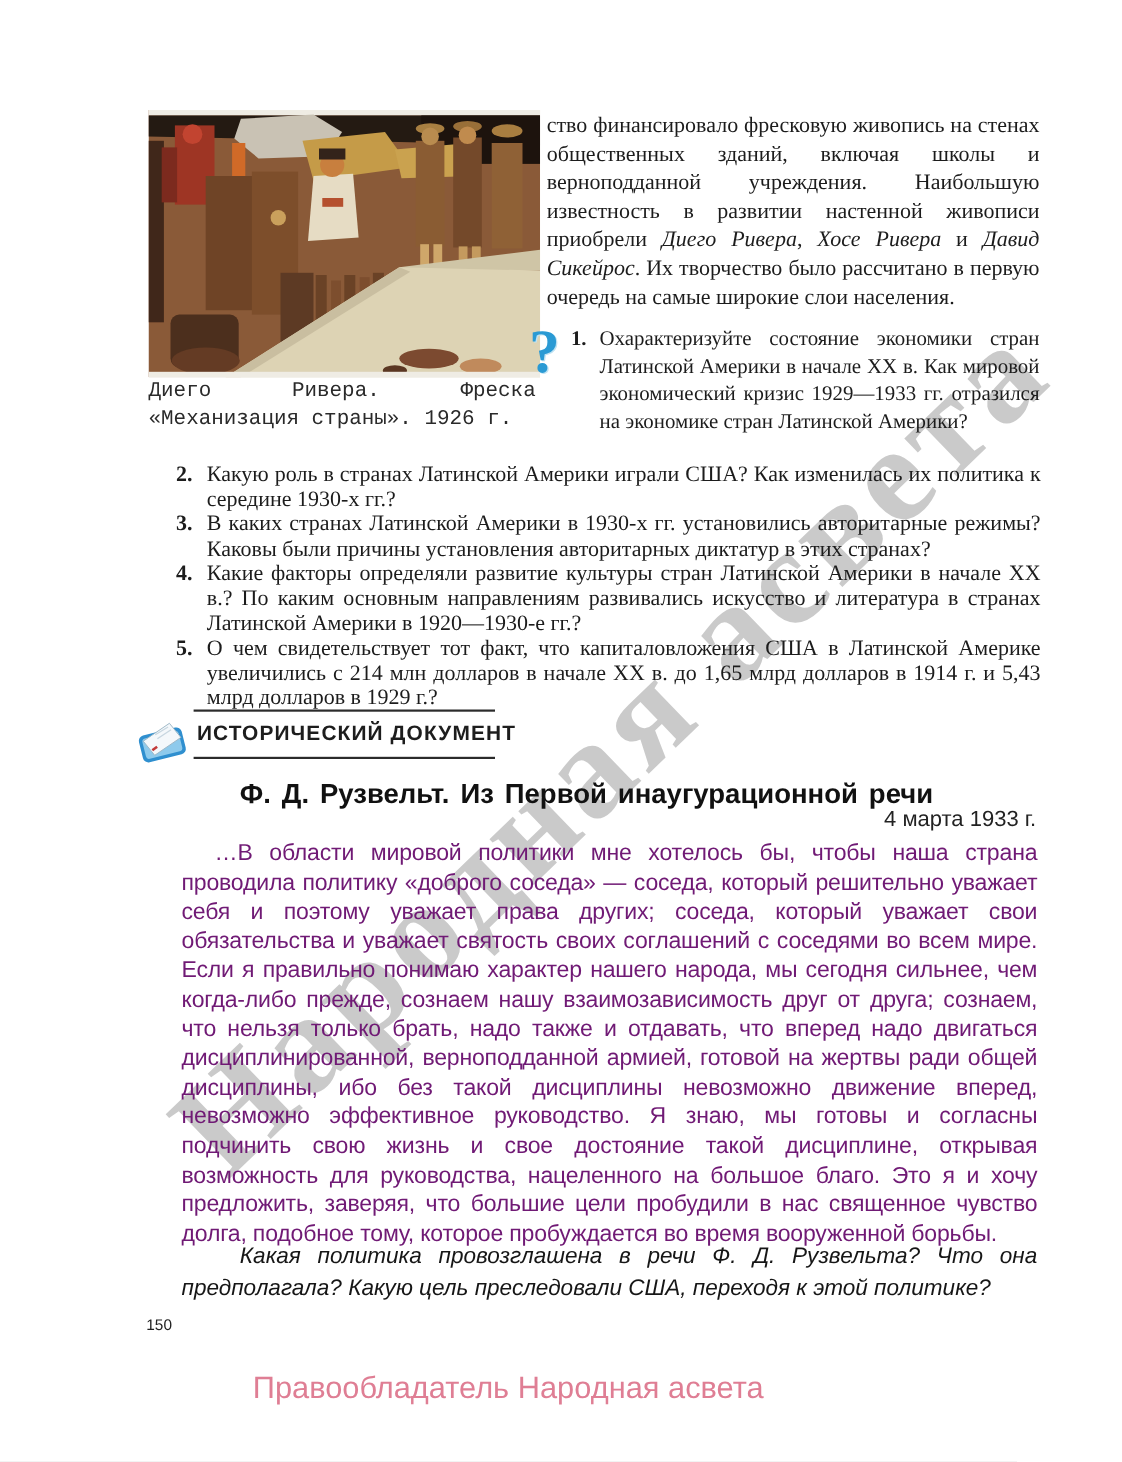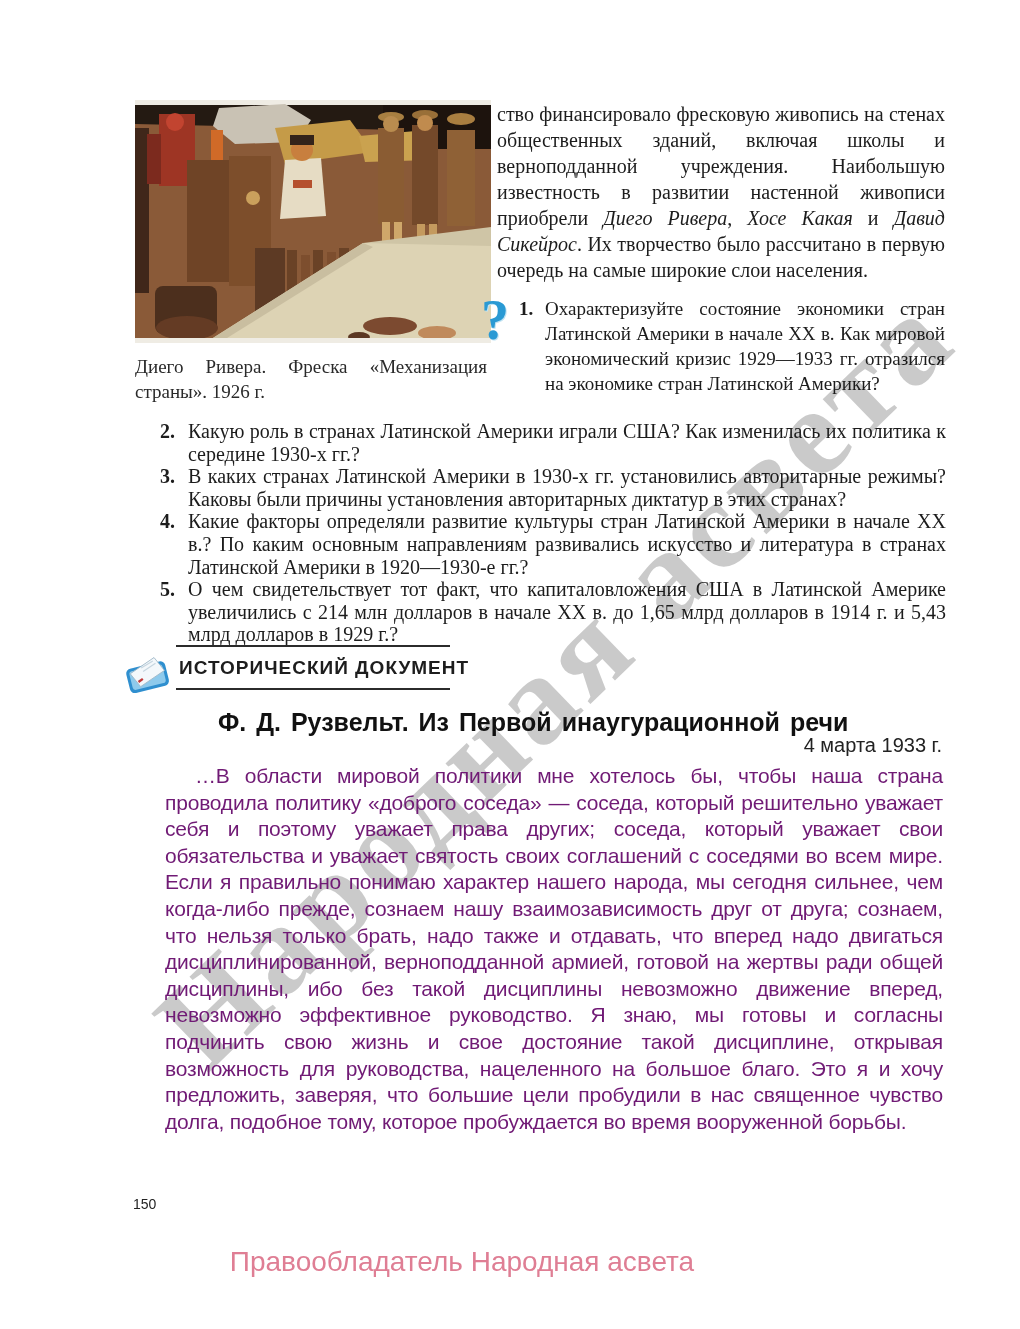--- a/index.html
+++ b/index.html
@@ -14,22 +14,22 @@
     position:absolute;left:555px;top:680px;z-index:1;
     transform:translate(-50%,-50%) rotate(-44deg);
     font-family:"Liberation Serif",serif;font-weight:bold;
     font-size:126px;letter-spacing:6px;white-space:nowrap;
     color:rgba(122,122,122,0.40);pointer-events:none;user-select:none;
   }
   
   .figure-wrap{left:135px;top:100px;width:356px;}
   .fresco{display:block;width:356px;height:243px;}
   .caption{
-    margin-top:11px;width:352px;
-    font-family:Liberation Serif, serif;font-size:19px;line-height:25px;
+    width:352px;
+    font-family:Liberation Mono, monospace;font-size:19px;line-height:25px;
     text-align:justify;color:#2a2a2a;
   }
   
   .right-col{left:497px;top:101px;width:448px;}
   .intro{margin:0;font-size:20px;line-height:26px;text-align:justify;}
   .intro i{font-style:italic;}
   .q1-row{position:relative;margin-top:13px;padding-left:48px;
     font-size:19px;line-height:25px;text-align:justify;}
   .qmark-icon{
     position:absolute;left:-16px;top:-4px;
@@ -131,21 +131,21 @@
       <ellipse cx="302" cy="233" rx="19" ry="7" fill="#c08a5c"></ellipse>
       <ellipse cx="224" cy="237" rx="11" ry="5" fill="#5b3722"></ellipse>
       <rect x="20" y="186" width="62" height="48" rx="8" fill="#4c2f1d"></rect>
       <ellipse cx="52" cy="228" rx="31" ry="12" fill="#643b24"></ellipse>
       <rect x="0" y="238" width="356" height="5" fill="#efece4"></rect>
     </svg>
     <div class="caption">Диего Ривера. Фреска «Механизация страны». 1926 г.</div>
   </div>
 
   <div class="layer right-col">
-    <p class="intro"><span>ство финансировало фресковую живопись на стенах общественных зданий, включая школы и верноподданной учреждения. Наибольшую известность в развитии настенной живописи приобрели </span><i>Диего Ривера</i><span>, </span><i>Хосе Какая</i><span> и </span><i>Давид Сикейрос</i><span>. Их творчество было рассчитано в первую очередь на самые широкие слои населения.</span></p>
+    <p class="intro"><span>ство финансировало фресковую живопись на стенах общественных зданий, включая школы и верноподданной учреждения. Наибольшую известность в развитии настенной живописи приобрели </span><i>Диего Ривера</i><span>, </span><i>Хосе Ривера</i><span> и </span><i>Давид Сикейрос</i><span>. Их творчество было рассчитано в первую очередь на самые широкие слои населения.</span></p>
 
     <div class="q1-row">
       <span class="qmark-icon">?</span>
       <span class="q-num">1.</span><span>Охарактеризуйте состояние экономики стран Латинской Америки в начале XX в. Как мировой экономический кризис 1929—1933 гг. отразился на экономике стран Латинской Америки?</span>
     </div>
   </div>
 
   <div class="layer questions">
     <p class="q-item"><span class="q-num">2.</span><span>Какую роль в странах Латинской Америки играли США? Как изменилась их политика к середине 1930-х гг.?</span></p>
     <p class="q-item"><span class="q-num">3.</span><span>В каких странах Латинской Америки в 1930-х гг. установились авторитарные режимы? Каковы были причины установления авторитарных диктатур в этих странах?</span></p>
@@ -163,17 +163,18 @@
         <line x1="23" y1="20" x2="36" y2="16" stroke="#c7d6e0" stroke-width="1.2"></line>
         <line x1="24" y1="24" x2="38" y2="19" stroke="#c7d6e0" stroke-width="1.2"></line>
       </g>
     </svg>
     <div class="doc-header-label">ИСТОРИЧЕСКИЙ ДОКУМЕНТ</div>
   </div>
 
   <div class="layer doc-title">Ф. Д. Рузвельт. Из Первой инаугурационной речи</div>
   <div class="layer doc-date">4 марта 1933 г.</div>
   <div class="layer doc-body">…В области мировой политики мне хотелось бы, чтобы наша страна проводила политику «доброго соседа» — соседа, который решительно уважает себя и поэтому уважает права других; соседа, который уважает свои обязательства и уважает святость своих соглашений с соседями во всем мире. Если я правильно понимаю характер нашего народа, мы сегодня сильнее, чем когда-либо прежде, сознаем нашу взаимозависимость друг от друга; сознаем, что нельзя только брать, надо также и отдавать, что вперед надо двигаться дисциплинированной, верноподданной армией, готовой на жертвы ради общей дисциплины, ибо без такой дисциплины невозможно движение вперед, невозможно эффективное руководство. Я знаю, мы готовы и согласны подчинить свою жизнь и свое достояние такой дисциплине, открывая возможность для руководства, нацеленного на большое благо. Это я и хочу предложить, заверяя, что большие цели пробудили в нас священное чувство долга, подобное тому, которое пробуждается во время вооруженной борьбы.</div>
+  <div class="layer doc-question">Какая политика провозглашена в речи Ф. Д. Рузвельта? Что она предполагала? Какую цель преследовали США, переходя к этой политике?</div>
 
   <div class="layer page-number">150</div>
   <div class="layer footer">Правообладатель Народная асвета</div>
 
 </div>
 
 </body></html>

